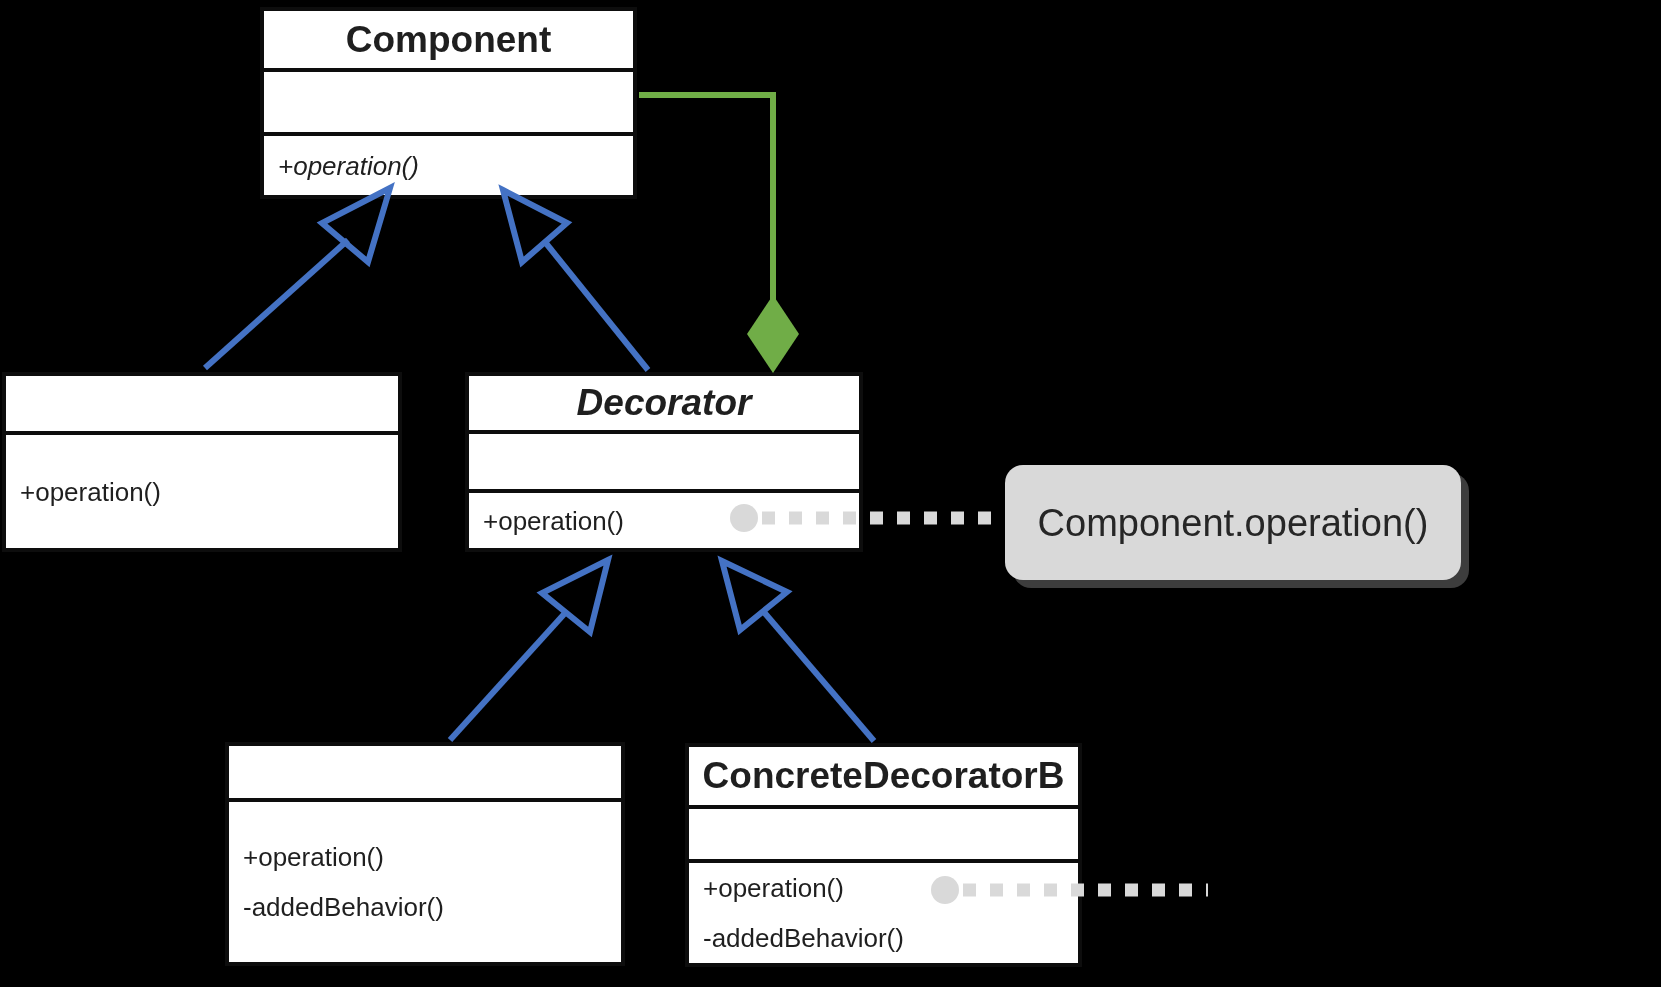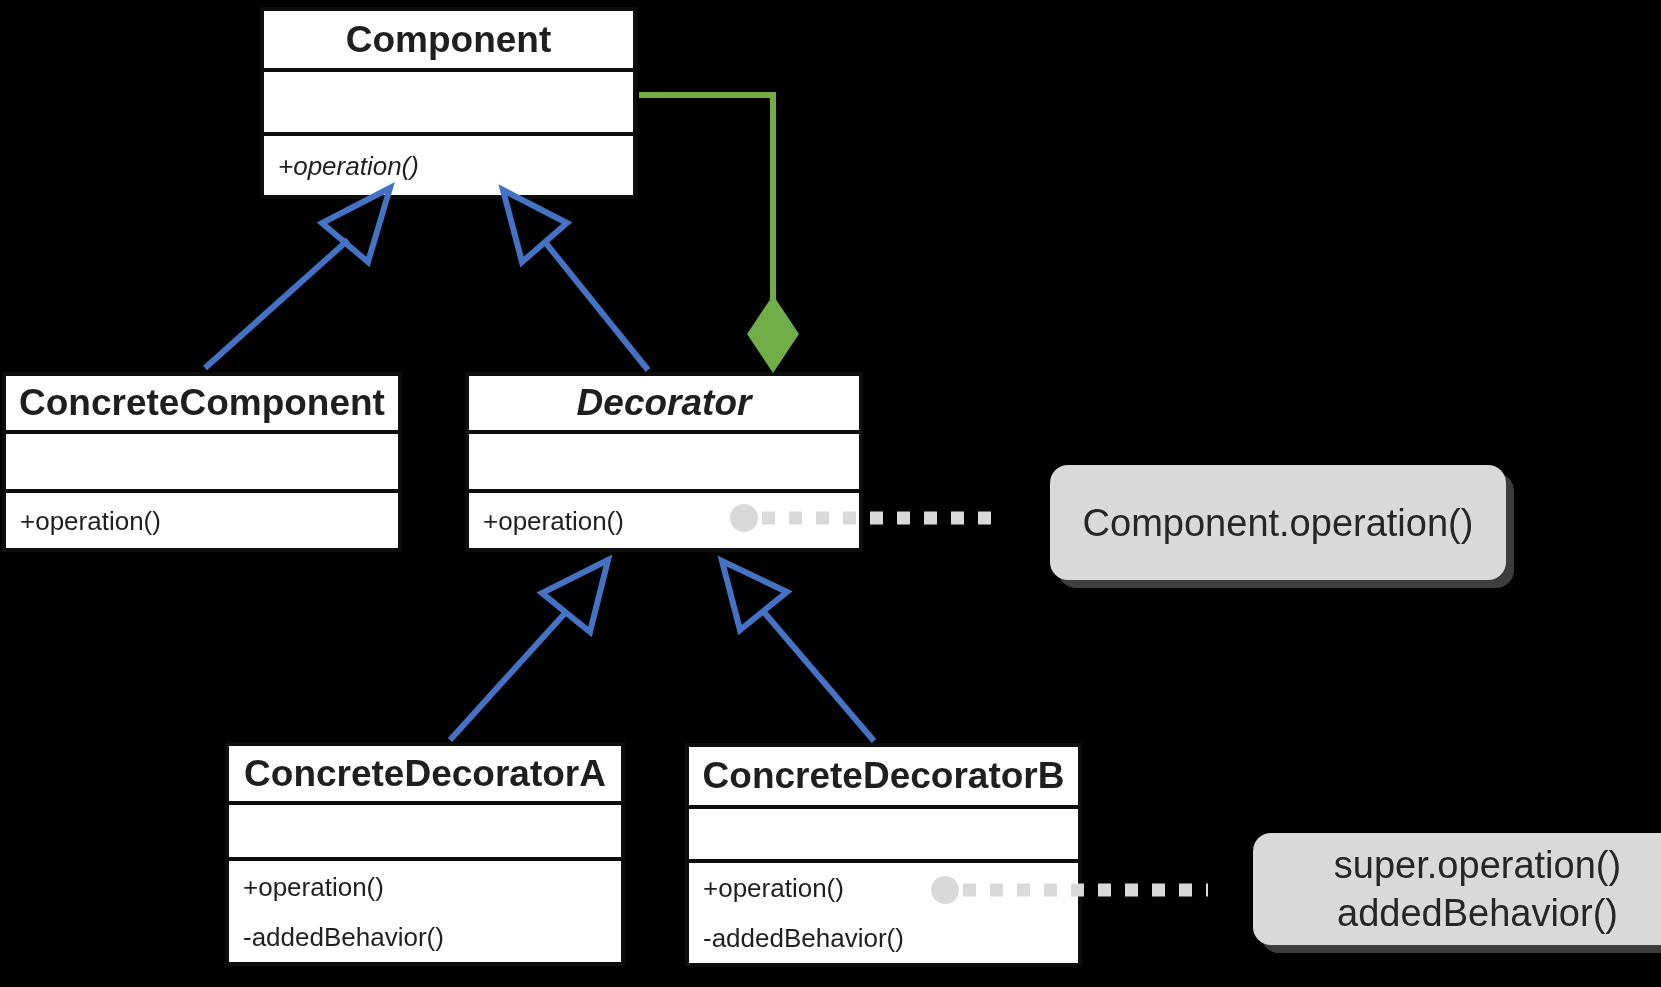--- a/index.html
+++ b/index.html
@@ -60,21 +60,20 @@
 
   
   .note{
     position:absolute;
     background:#d9d9d9;
     border-radius:18px;
     box-shadow:8px 8px 0 #3d3d3d;
     display:flex;flex-direction:column;align-items:center;justify-content:center;
     font-size:38px;line-height:48px;color:#262626;
     text-align:center;
-    margin-left:45px;
   }
   #note-component-operation{left:1005px;top:465px;width:456px;height:115px;}
   #note-super-operation{left:1208px;top:833px;width:449px;height:112px;}
 
   
   #connectors{
     position:absolute;left:0;top:0;width:1661px;height:987px;
     pointer-events:none;
   }
 </style>
@@ -85,59 +84,53 @@
 
   <div class="uml-class" id="cls-component">
     <div class="uml-title">Component</div>
     <div class="uml-attrs"></div>
     <div class="uml-methods">
       <div class="italic">+operation()</div>
     </div>
   </div>
 
   <div class="uml-class" id="cls-concretecomponent">
-    <div class="uml-title">ConcreteComponent</div>
     <div class="uml-attrs"></div>
     <div class="uml-methods">
       <div>+operation()</div>
     </div>
   </div>
 
   <div class="uml-class" id="cls-decorator">
     <div class="uml-title italic">Decorator</div>
     <div class="uml-attrs"></div>
     <div class="uml-methods">
       <div>+operation()</div>
     </div>
   </div>
 
   <div class="uml-class" id="cls-concretedecoratora">
-    <div class="uml-title">ConcreteDecoratorA</div>
     <div class="uml-attrs"></div>
     <div class="uml-methods">
       <div>+operation()</div>
       <div>-addedBehavior()</div>
     </div>
   </div>
 
   <div class="uml-class" id="cls-concretedecoratorb">
     <div class="uml-title">ConcreteDecoratorB</div>
     <div class="uml-attrs"></div>
     <div class="uml-methods">
       <div>+operation()</div>
       <div>-addedBehavior()</div>
     </div>
   </div>
 
   <div class="note" id="note-component-operation">
     <div>Component.operation()</div>
-  </div>
-  <div class="note" id="note-super-operation">
-    <div>super.operation()</div>
-    <div>addedBehavior()</div>
   </div>
 
   <svg id="connectors" viewBox="0 0 1661 987">
 
     <line x1="348" y1="240" x2="205" y2="368" stroke-width="6" stroke="#4472c4"></line>
     <polygon points="390,188 322,223 368,262" fill="none" stroke-width="6" stroke-linejoin="miter" stroke="#4472c4"></polygon>
 
     <line x1="545" y1="242" x2="648" y2="370" stroke-width="6" stroke="#4472c4"></line>
     <polygon points="503,190 567,223 522,262" fill="none" stroke-width="6" stroke-linejoin="miter" stroke="#4472c4"></polygon>
 

